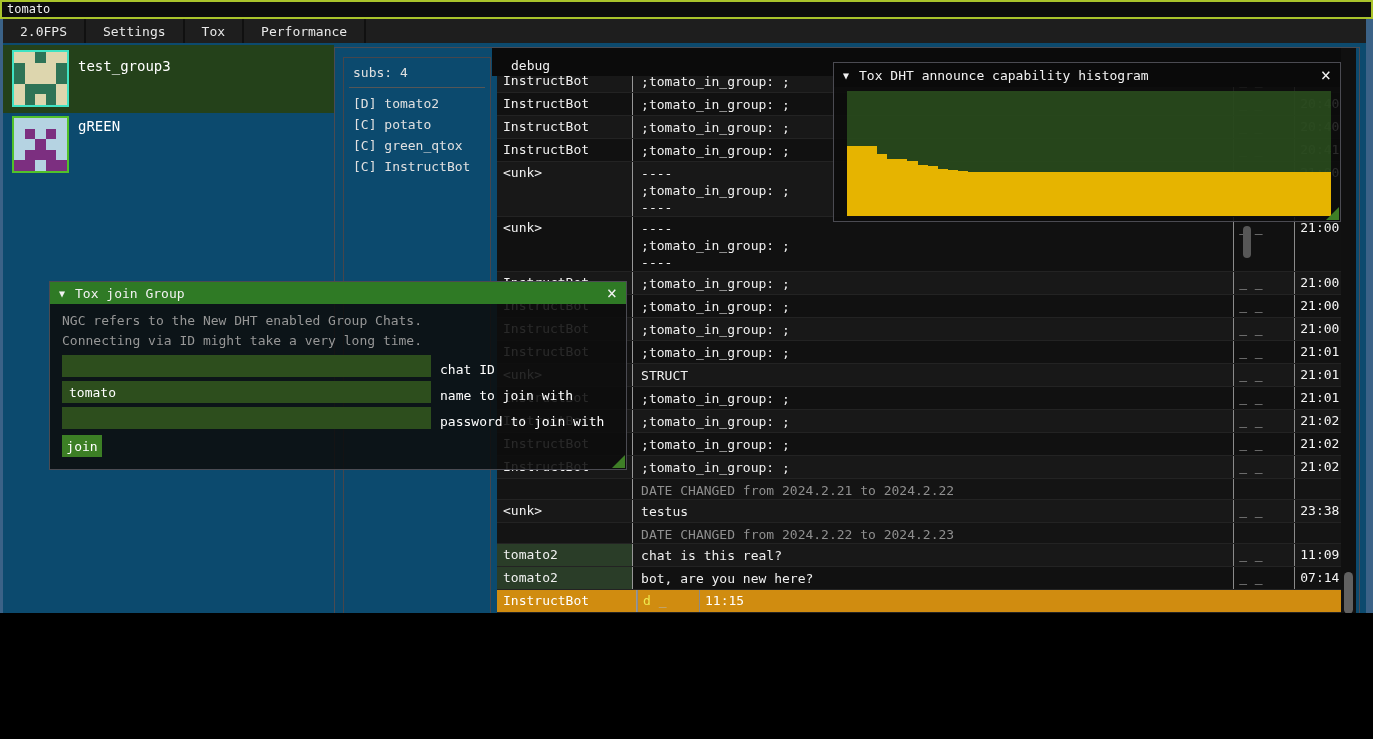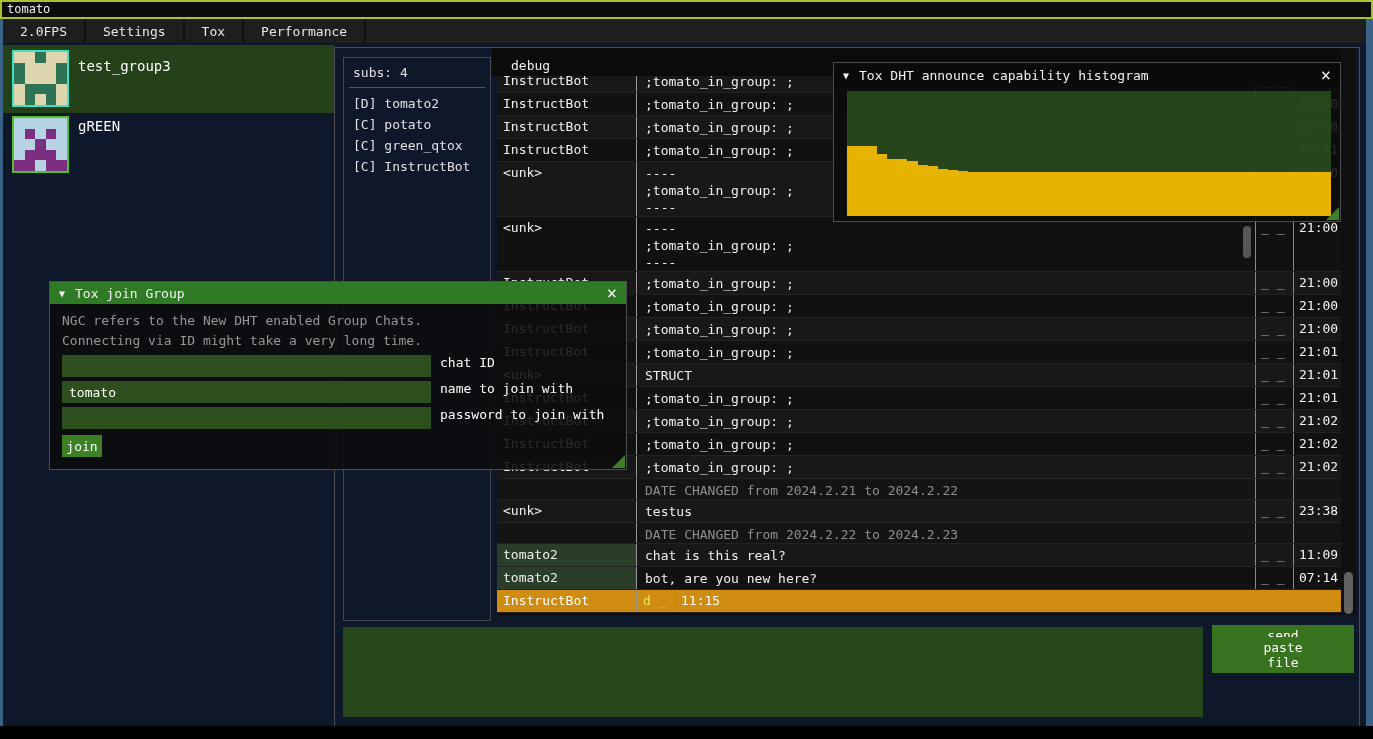--- a/index.html
+++ b/index.html
@@ -1,18 +1,18 @@
 <!DOCTYPE html>
 <html><head>
 <meta charset="utf-8">
 <style>
   * { margin:0; padding:0; box-sizing:border-box; }
   html,body { background:#000; }
   body { font-family:"DejaVu Sans Mono", monospace; }
-  #app { position:relative; width:1373px; height:726px; background:#0f172a; overflow:hidden; }
+  #app { position:relative; width:1373px; height:613px; background:#0c4a6e; overflow:hidden; }
   .abs { position:absolute; }
 
   
   .edge { background:#3b6287; }
   .titlebar { left:0; top:0; width:1373px; height:19px; background:#0d0d0d;
     border:2px solid #a9c42b; color:#efefef; font-size:12px; line-height:14px; padding-left:5px; }
   .menubar { left:3px; top:19px; width:1363px; height:24px; background:#1e1e1e;
     display:flex; align-items:stretch; color:#e8e8e8; font-size:13px; }
   .menu-item { padding:0 17px; display:flex; align-items:center; border-right:2px solid #101010; cursor:default; }
 
@@ -33,21 +33,21 @@
   
   .chat-top { left:492px; top:48px; width:849px; height:28px; background:#0b0b0b; z-index:2; }
   .tab-label { margin:10px 0 0 19px; color:#f0f0f0; font-size:13px; }
   .rows-viewport { left:497px; top:76px; width:844px; height:539px; overflow:hidden; background:#0d0d0d; }
   .rows { margin-top:-6px; }
   .row { display:flex; border-bottom:1px solid #232323; font-size:13px; color:#f0f0f0; }
   .row.h23 { height:23px; } .row.h55 { height:55px; } .row.h21 { height:21px; }
   .c-sender { width:140px; padding:3px 0 0 6px; border-right:1px solid #979797; overflow:hidden; white-space:pre; }
   .c-msg { width:618px; padding:3px 0 0 8px; overflow:hidden; white-space:pre; line-height:17px; }
   .c-flags { width:38px; border-left:1px solid #8a8a8a; padding:3px 0 0 5px; color:#b5b5b5; white-space:pre; }
-  .c-time { width:48px; border-left:1px solid #8a8a8a; padding:3px 0 0 5px; color:#f5f5f5; }
+  .c-time { width:48px; border-left:1px solid #8a8a8a; padding:3px 0 0 5px; color:#f5f5f5;margin-left:24px; }
   .row.date-row .c-msg { color:#8f8f8f; }
   .row.orange, .row.orange .c-time { color:#ffffff; }
   .flag-d { color:#efe84e; }
   .scroll-track { left:1341px; top:48px; width:15px; height:567px; background:#101010; }
   .scroll-thumb { left:1344px; top:572px; width:9px; height:42px; background:#616161; border-radius:5px; }
   .inner-thumb { left:1243px; top:226px; width:8px; height:32px; background:#575757; border-radius:4px; }
 
   
   .compose-box { left:343px; top:627px; width:860px; height:90px; background:#26471a; border:none;
     color:#fff; font:inherit; resize:none; }
@@ -65,21 +65,21 @@
   .hist-window { left:833px; top:62px; width:508px; height:160px; background:rgba(12,12,12,0.87); }
   .hist-window .win-titlebar { background:#0a0a0a; }
   .hist-plot { position:absolute; left:13px; top:28px; width:484px; height:125px;
     background:rgba(44,80,31,0.85); display:flex; align-items:flex-end; }
   .hist-bar { flex:1; }
 
   .join-dialog { left:49px; top:281px; width:578px; height:189px; background:rgba(12,12,12,0.88); }
   .join-dialog .win-titlebar { height:22px; background:#2f7a25; }
   .jd-body { position:relative; padding:7px 12px 0 12px; }
   .jd-info { color:#979797; font-size:13px; line-height:20px; }
-  .jd-field { display:flex; align-items:flex-start; margin-top:4px; height:22px; }
+  .jd-field { display:flex; align-items:flex-end; margin-top:4px; height:22px; }
   .jd-input { width:369px; height:22px; background:#2d4e1d; border:none; color:#fff; font:inherit; font-size:13px; padding:0 7px; }
   .jd-label { margin-left:9px; color:#fff; font-size:13px; white-space:pre; }
   .join-btn { margin-top:6px; width:40px; height:22px; background:#3c7f25; color:#fff; font-size:13px;
     display:flex; align-items:center; justify-content:center; cursor:default; }
 </style>
 </head>
 <body>
 
 <div id="app">
 

